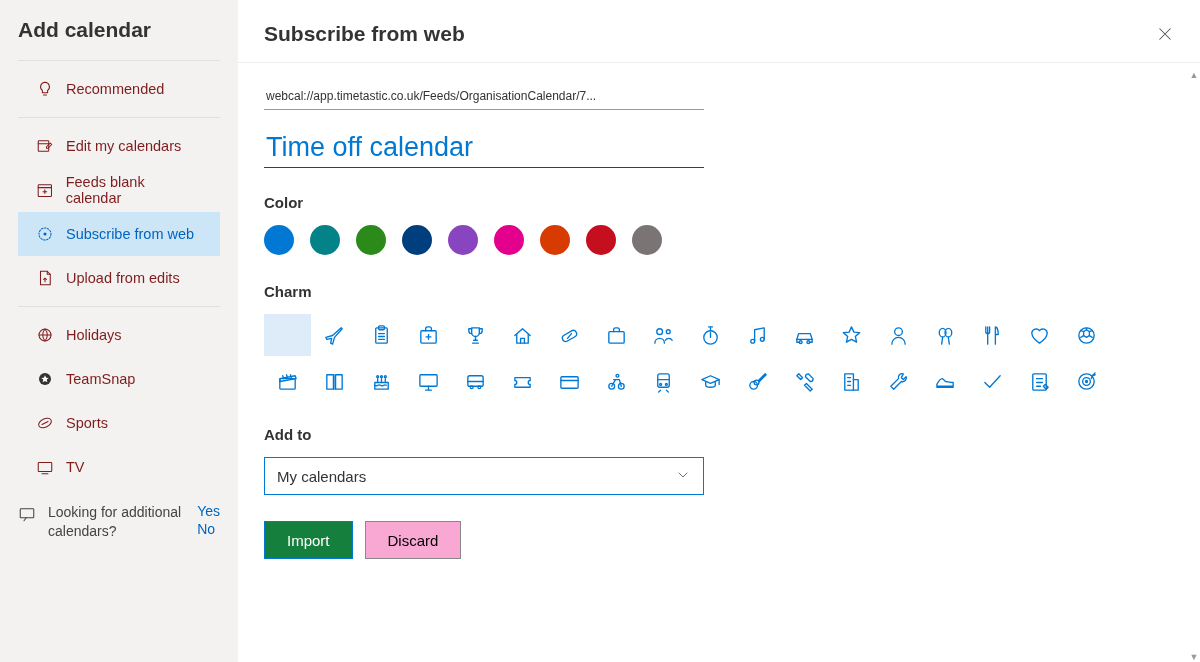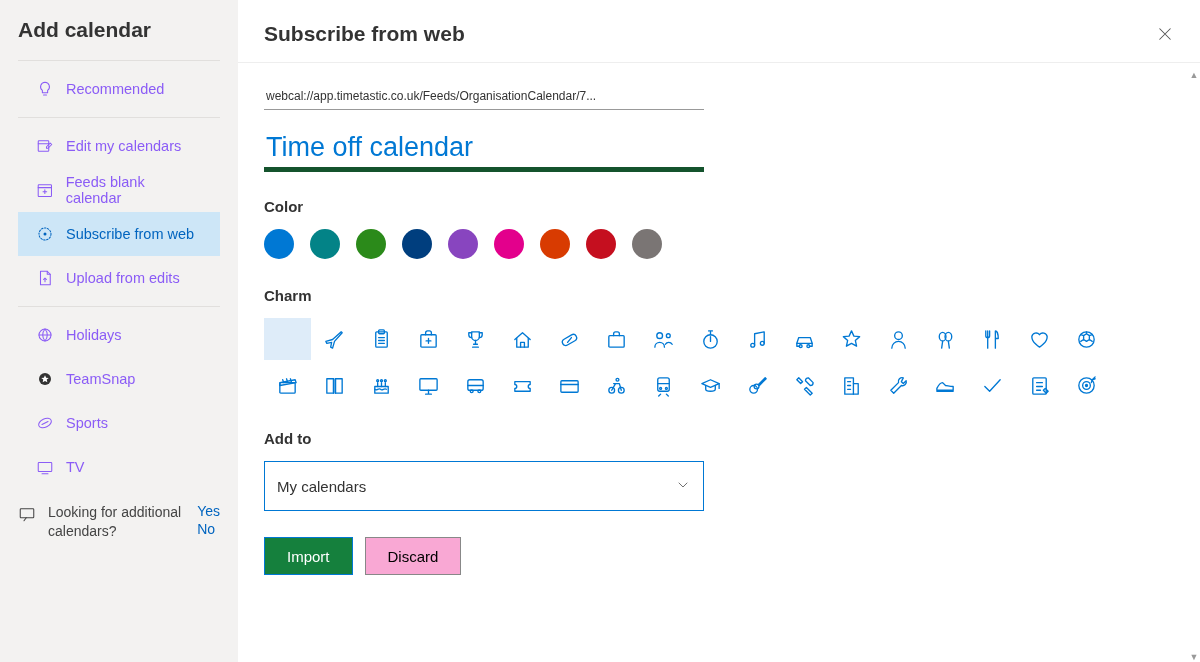--- a/index.html
+++ b/index.html
@@ -2,21 +2,21 @@
 <html><head>
 <meta charset="utf-8">
 <style>
   * { box-sizing: border-box; margin: 0; padding: 0; font-family: "Segoe UI", -apple-system, Arial, sans-serif; }
   body { width: 1200px; height: 662px; overflow: hidden; background: #fff; display: flex; color: #333; }
 
   
   .sidebar { width: 238px; background: #f3f2f1; height: 100%; padding-top: 18px; }
   .sidebar-title { font-size: 21px; font-weight: 600; color: #333; padding: 0 18px 18px 18px; }
   .side-group { border-top: 1px solid #e1dfdd; margin: 0 18px; padding: 6px 0; }
-  .side-item { display: flex; align-items: center; height: 44px; padding: 0 18px; font-size: 14.5px; color: #8b5cf6; cursor: pointer; gap: 12px; }
+  .side-item { display: flex; align-items: center; height: 44px; padding: 0 18px; font-size: 14.5px; color: #7f1d1d; cursor: pointer; gap: 12px; }
   .side-item.active { background: #cde6f7; color: #0064bf; }
   .side-item .icon { width: 18px; height: 18px; display:inline-flex; align-items:center; justify-content:center; }
   .side-feedback { display:flex; padding: 8px 18px 0 18px; font-size:14px; color:#444; gap: 12px; align-items:flex-start; }
   .side-feedback .icon { width:18px; height:18px; flex-shrink:0; margin-top:2px; }
   .side-feedback .fb-text { flex:1; line-height:1.35; }
   .side-feedback .fb-links { display:flex; flex-direction:column; gap:2px; }
   .side-feedback .fb-links span { color:#0064bf; cursor:pointer; }
 
   
   .main { flex:1; position:relative; height:100%; padding: 0; }
@@ -24,33 +24,33 @@
   .main-title { font-size: 21px; font-weight: 600; color: #333; }
   .close-x { width: 18px; height:18px; cursor:pointer; color:#555; }
 
   .scroll-area { position:absolute; right:0; top:70px; bottom:0; width:12px; display:flex; flex-direction:column; align-items:center; }
   .scroll-arrow { font-size:9px; color:#999; }
 
   .main-body { padding: 22px 26px; height:calc(100% - 63px); overflow:hidden; }
   .instructions { font-size: 15px; color:#444; max-width: 900px; line-height:1.45; margin-bottom: 22px; }
 
   .url-field { width: 440px; border:none; border-bottom: 1px solid #999; padding: 4px 2px 6px 2px; font-size:12px; color:#333; outline:none; background:transparent; display:block; margin-bottom: 20px; }
-  .name-field { width: 440px; border:none; border-bottom: 5px solid #14532d; padding: 2px 2px 4px 2px; font-size:27px; color:#0078d4; outline:none; background:transparent; display:block; margin-bottom: 26px; font-weight:400; }
+  .name-field { width: 440px; border:none; border-bottom: 1px solid #14532d; padding: 2px 2px 4px 2px; font-size:27px; color:#0078d4; outline:none; background:transparent; display:block; margin-bottom: 26px; font-weight:400; }
 
   .section-label { font-size: 15px; font-weight:600; color:#333; margin-bottom: 14px; }
 
   .color-row { display:flex; gap: 16px; margin-bottom: 28px; }
   .color-swatch { width:30px; height:30px; border-radius:50%; cursor:pointer; }
 
   .charm-grid { display:flex; flex-wrap:wrap; gap: 0; margin-bottom: 24px; max-width: 900px; }
   .charm-item { width:47px; height:42px; display:flex; align-items:center; justify-content:center; cursor:pointer; color:#0078d4; }
   .charm-item.selected { background:#deecf9; }
   .charm-item svg { width:23px; height:23px; }
 
-  .addto-select { width: 440px; height: 50px; border: 1px solid #0078d4; display:flex; align-items:center; justify-content:space-between; padding: 0 12px; font-size:15px; color:#333; cursor:pointer; margin-bottom: 26px; margin-top:6px; }
+  .addto-select { width: 440px; height: 38px; border: 1px solid #0078d4; display:flex; align-items:center; justify-content:space-between; padding: 0 12px; font-size:15px; color:#333; cursor:pointer; margin-bottom: 26px; margin-top:6px; }
   .addto-select .chev { color:#666; }
 
   .button-row { display:flex; gap: 12px; }
   .btn { height:38px; padding: 0 22px; font-size:15px; cursor:pointer; display:inline-flex; align-items:center; justify-content:center; border:1px solid #888; background:#f9a8d4; }
   .btn.primary { background:#15803d; border-color:#0078d4; color:#fff; }
 
   svg { stroke: currentColor; fill:none; stroke-width:1.4; stroke-linecap:round; stroke-linejoin:round; }
 </style>
 </head>
 <body>

